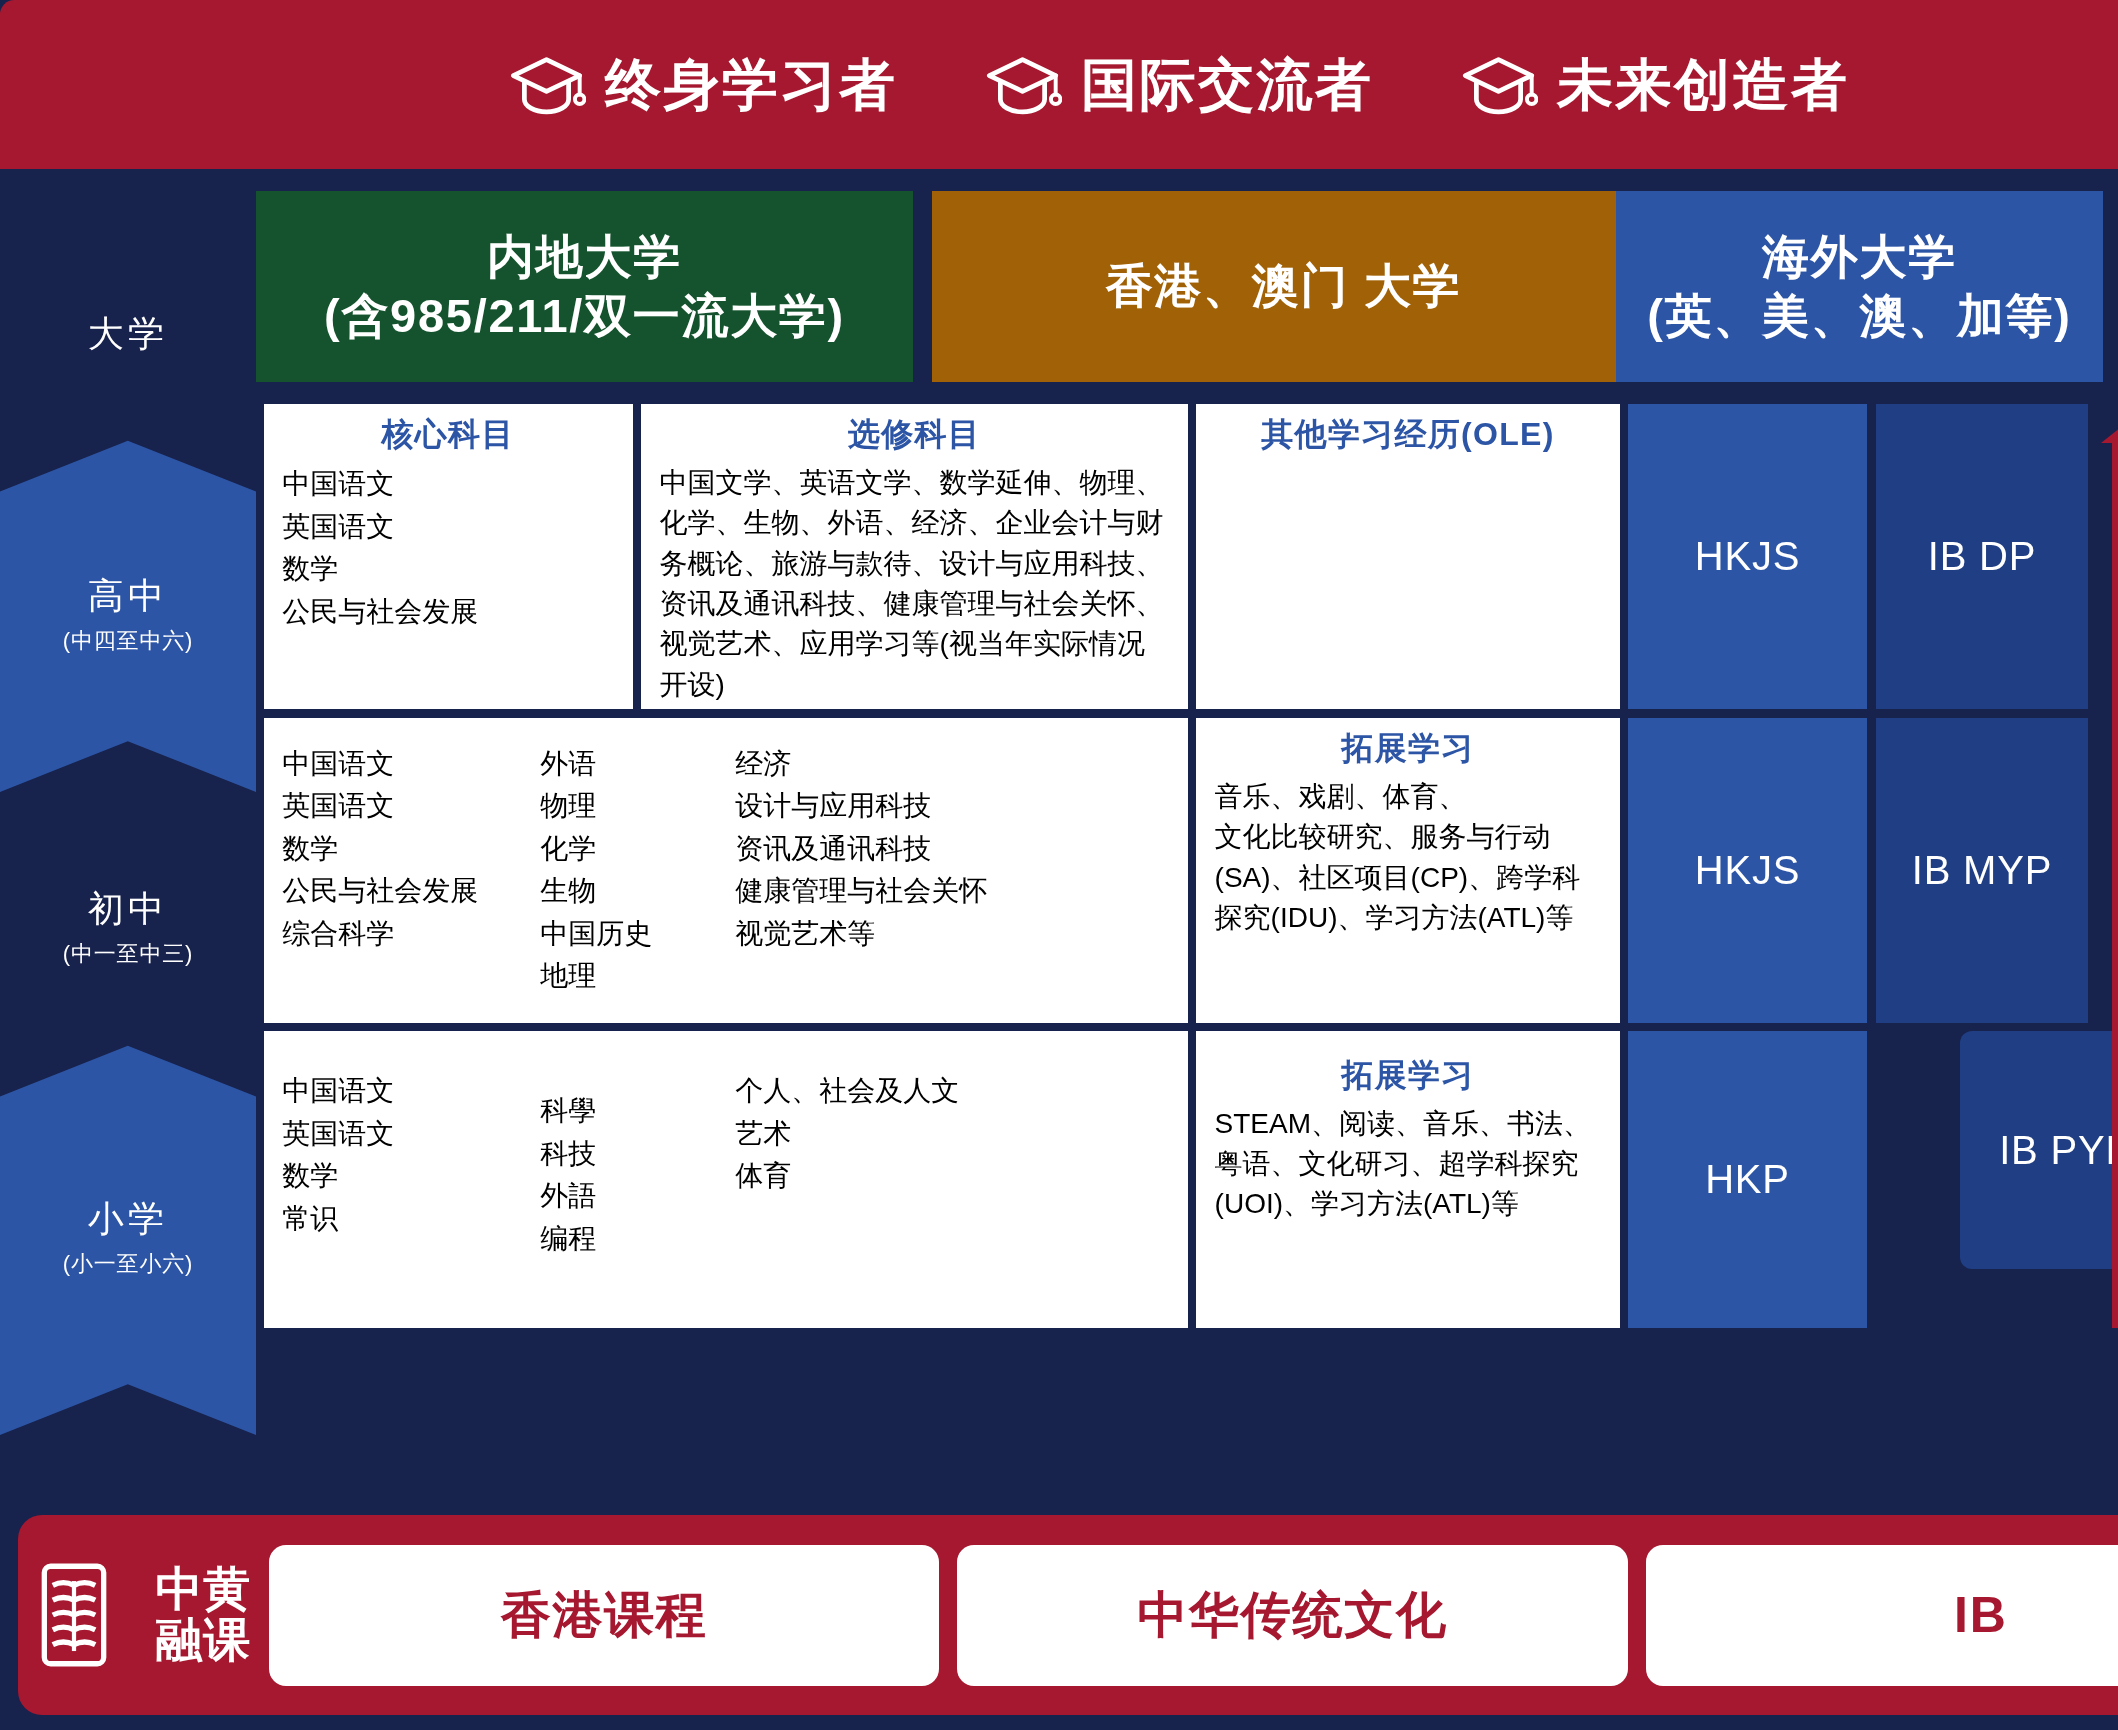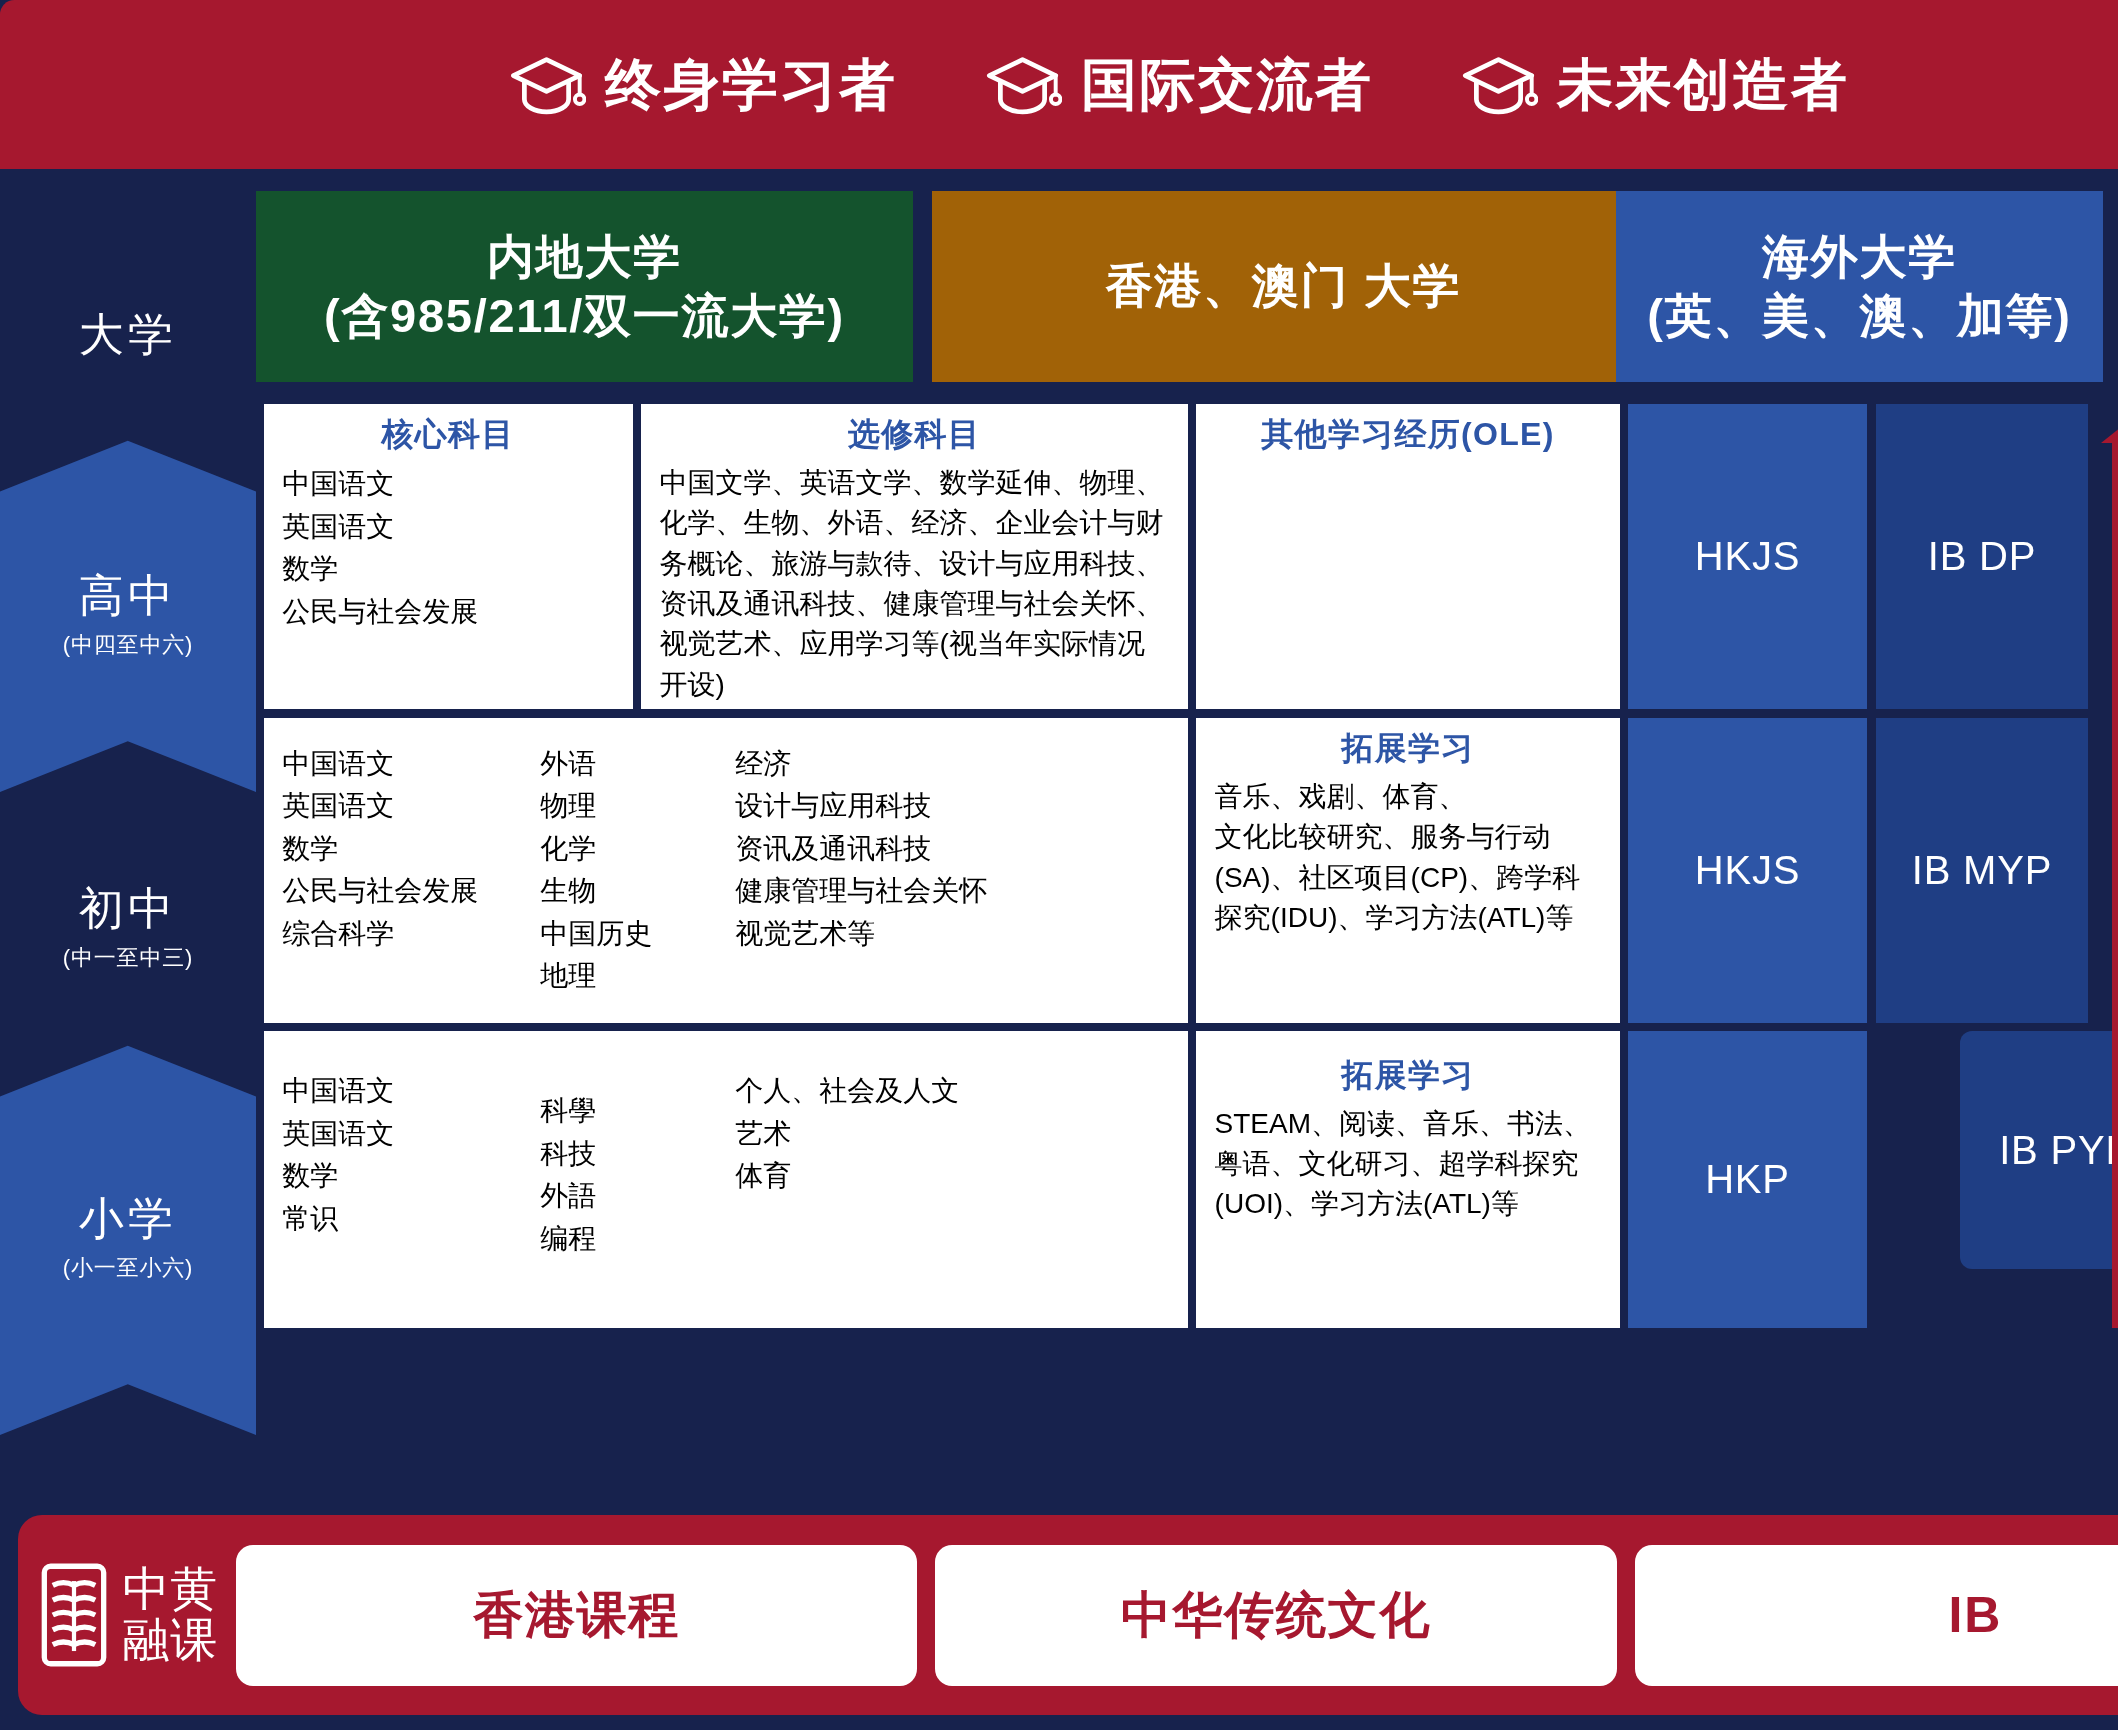--- a/index.html
+++ b/index.html
@@ -31,21 +31,21 @@
     white-space:nowrap; line-height:1;
   }
 
   
   #rail { position:absolute; left:0; top:169px; width:256px; height:1303px; }
   .rail-cell {
     position:absolute; left:0; width:256px;
     display:flex; flex-direction:column; align-items:center; justify-content:center;
     color:#ffffff;
   }
-  .rail-title { font-size:45px; font-weight:500; letter-spacing:4.2px; line-height:1; }
+  .rail-title { font-size:36px; font-weight:500; letter-spacing:4.2px; line-height:1; }
   .rail-sub   { font-size:22px; font-weight:400; margin-top:12px; letter-spacing:0.8px; }
 
   
   #grid { position:absolute; left:256px; top:169px; width:1847px; height:1303px; }
 
   .uni-hdr {
     position:absolute; top:22px; height:191px;
     display:flex; flex-direction:column; align-items:center; justify-content:center;
     color:#ffffff; text-align:center; line-height:1.16;
     font-size:47px; font-weight:bold; letter-spacing:1.7px;
@@ -95,22 +95,22 @@
 
   
   #bottom {
     position:absolute; left:18px; bottom:16px; width:2320px; height:200px;
     background:#a6182f; border-radius:24px;
     display:flex; align-items:center; padding:0 22px; gap:18px;
   }
   #brand { display:flex; align-items:center; gap:14.4px; flex:none; }
   .book-icon { width:68px; height:106px; flex:none; }
   #brand-text {
-    color:#ffffff; font-size:47px; font-weight:normal; line-height:1.08;
-    letter-spacing:0.8px; text-align:center;
+    color:#ffffff; font-size:47px; font-weight:bold; line-height:1.08;
+    letter-spacing:0.8px; text-align:center;margin-left:33px;
   }
   .pill {
     flex:1; height:141px; background:#ffffff; border-radius:17px;
     display:flex; align-items:center; justify-content:center;
     color:#a6182f; font-size:50px; font-weight:bold; letter-spacing:1.7px;
   }
 </style>
 </head>
 <body>
 

